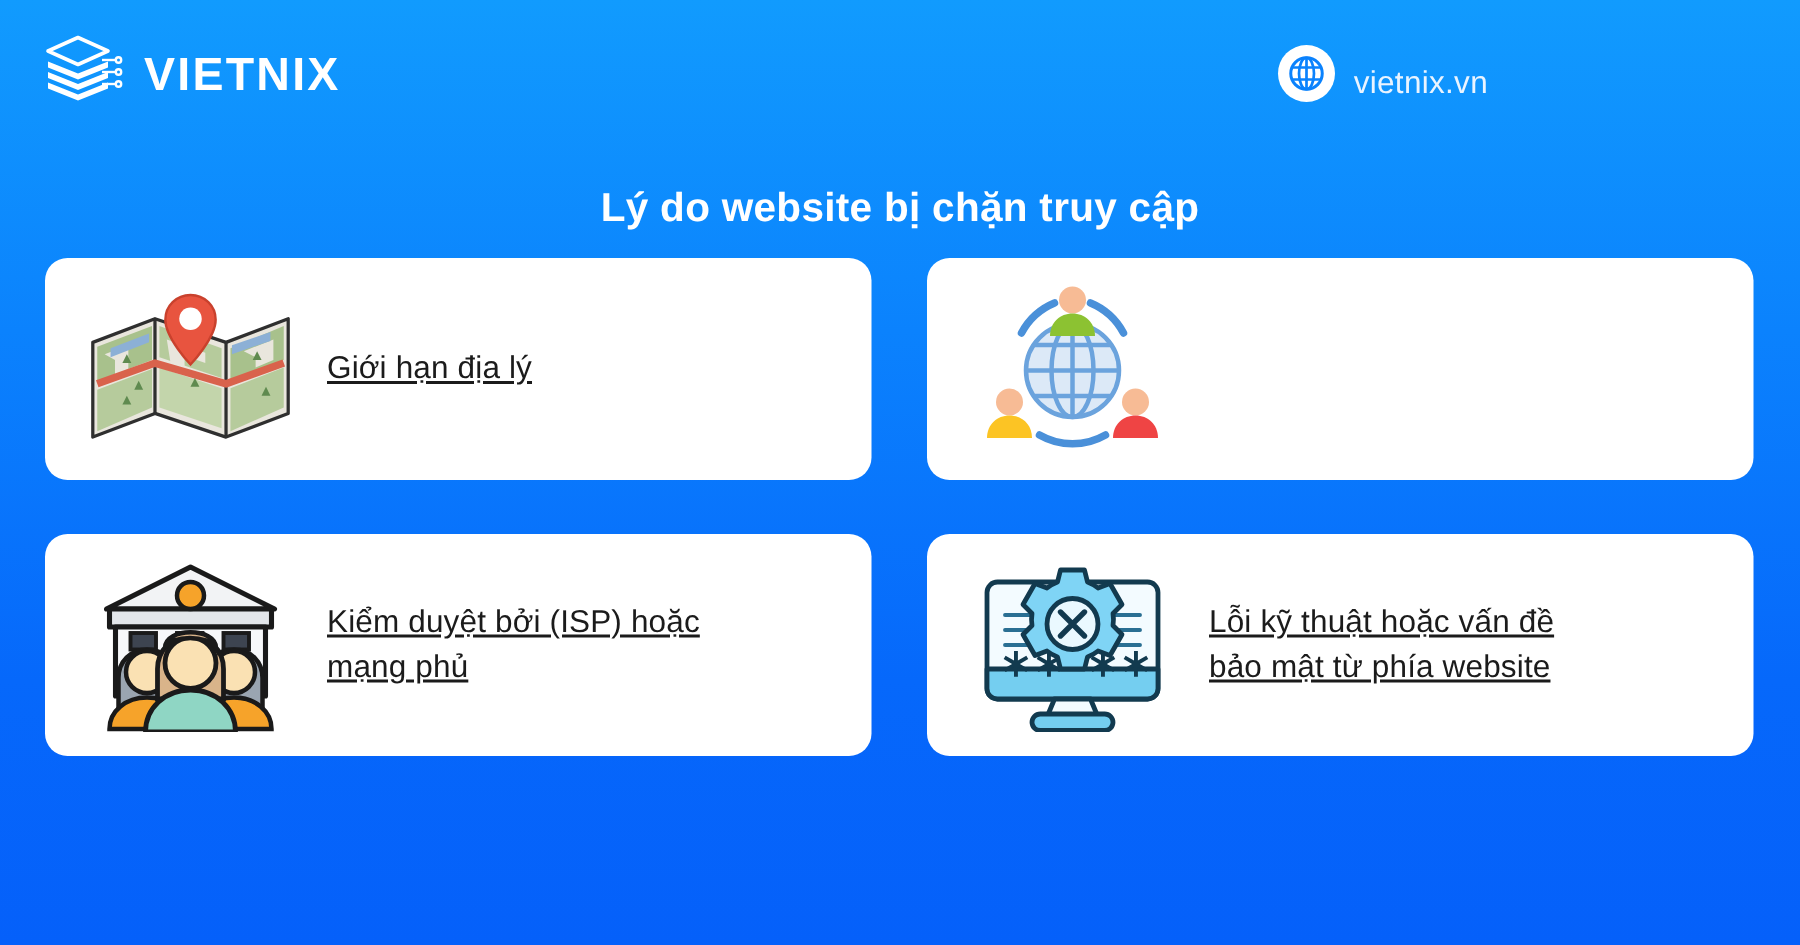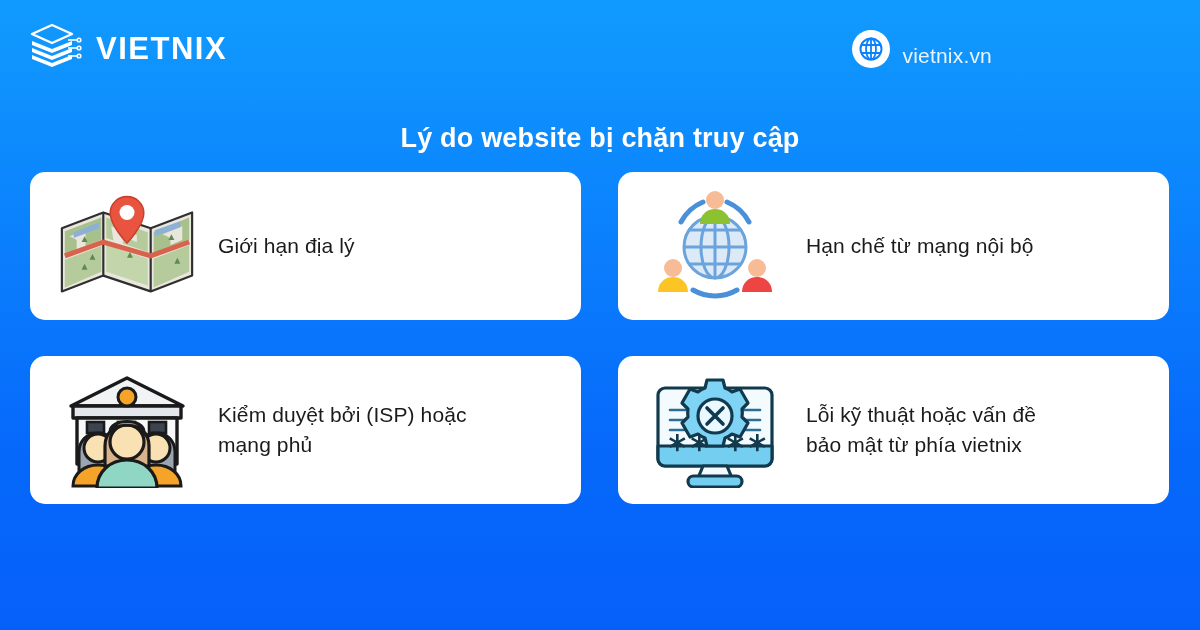--- a/index.html
+++ b/index.html
@@ -33,21 +33,21 @@
     position:absolute; left:30px; top:172px;
     width:1138px;
     display:grid; grid-template-columns:551px 551px; grid-gap:36px 37px;
   }
   .card {
     height:148px; background:#ffffff; border-radius:15px;
     display:flex; align-items:center; padding:0 18px 0 22px; gap:16px;
   }
   .card-icon { width:150px; height:118px; flex:0 0 150px; display:flex; align-items:center; justify-content:center; }
   .card-text { font-size:21px; color:#1b1b1b; line-height:1.45; letter-spacing:.1px; }
-  .card-text span { display:block; }
+  .card-text span { display:block;text-decoration:underline; }
 </style>
 </head>
 <body>
 
 <div id="header">
 
   <div id="brand">
     <span>
       <svg width="52" height="50" viewBox="0 0 52 50">
         <g fill="none" stroke="#ffffff" stroke-width="2.4" stroke-linejoin="round">
@@ -146,23 +146,20 @@
         <g>
           <circle cx="20" cy="82" r="9" fill="#f7bb95"></circle>
           <path d="M5 106 c0 -9 6.7 -15 15 -15 s15 6 15 15 z" fill="#fcc424"></path>
         </g>
         <g>
           <circle cx="104" cy="82" r="9" fill="#f7bb95"></circle>
           <path d="M89 106 c0 -9 6.7 -15 15 -15 s15 6 15 15 z" fill="#ef4444"></path>
         </g>
       </svg>
     </div>
-    <div class="card-text">
-      <span>Hạn chế từ mạng nội bộ</span>
-    </div>
   </div>
 
   <div class="card">
     <div class="card-icon">
       <svg width="136" height="116" viewBox="0 0 136 116">
         <g stroke="#1a1a1a" stroke-width="3.4" stroke-linejoin="round">
           <path d="M68 6 L124 34 L12 34 Z" fill="#f2f3f5"></path>
           <path d="M14 34 H122 V46 H14 Z" fill="#e3e6ea"></path>
           <path d="M18 46 H118 V92 H18 Z" fill="#f7f8fa"></path>
         </g>
@@ -227,17 +224,17 @@
         </g>
         <g transform="translate(67,44)">
           <path d="M-8 -36 h16 l2 8 a25 25 0 0 1 7 4 l8 -3 l8 14 l-6 6 a25 25 0 0 1 0 8 l6 6 l-8 14 l-8 -3 a25 25 0 0 1 -7 4 l-2 8 h-16 l-2 -8 a25 25 0 0 1 -7 -4 l-8 3 l-8 -14 l6 -6 a25 25 0 0 1 0 -8 l-6 -6 l8 -14 l8 3 a25 25 0 0 1 7 -4 z" fill="#7fd4f5" stroke="#123a4f" stroke-width="3.2" stroke-linejoin="round"></path>
           <circle cx="0" cy="0" r="17" fill="#eaf9ff" stroke="#123a4f" stroke-width="3.2"></circle>
           <path d="M-8 -8 L8 8 M8 -8 L-8 8" stroke="#123a4f" stroke-width="3.6" stroke-linecap="round"></path>
         </g>
       </svg>
     </div>
     <div class="card-text">
       <span>Lỗi kỹ thuật hoặc vấn đề</span>
-      <span>bảo mật từ phía vietnix</span>
+      <span>bảo mật từ phía website</span>
     </div>
   </div>
 
 </div>
 
 </body></html>

